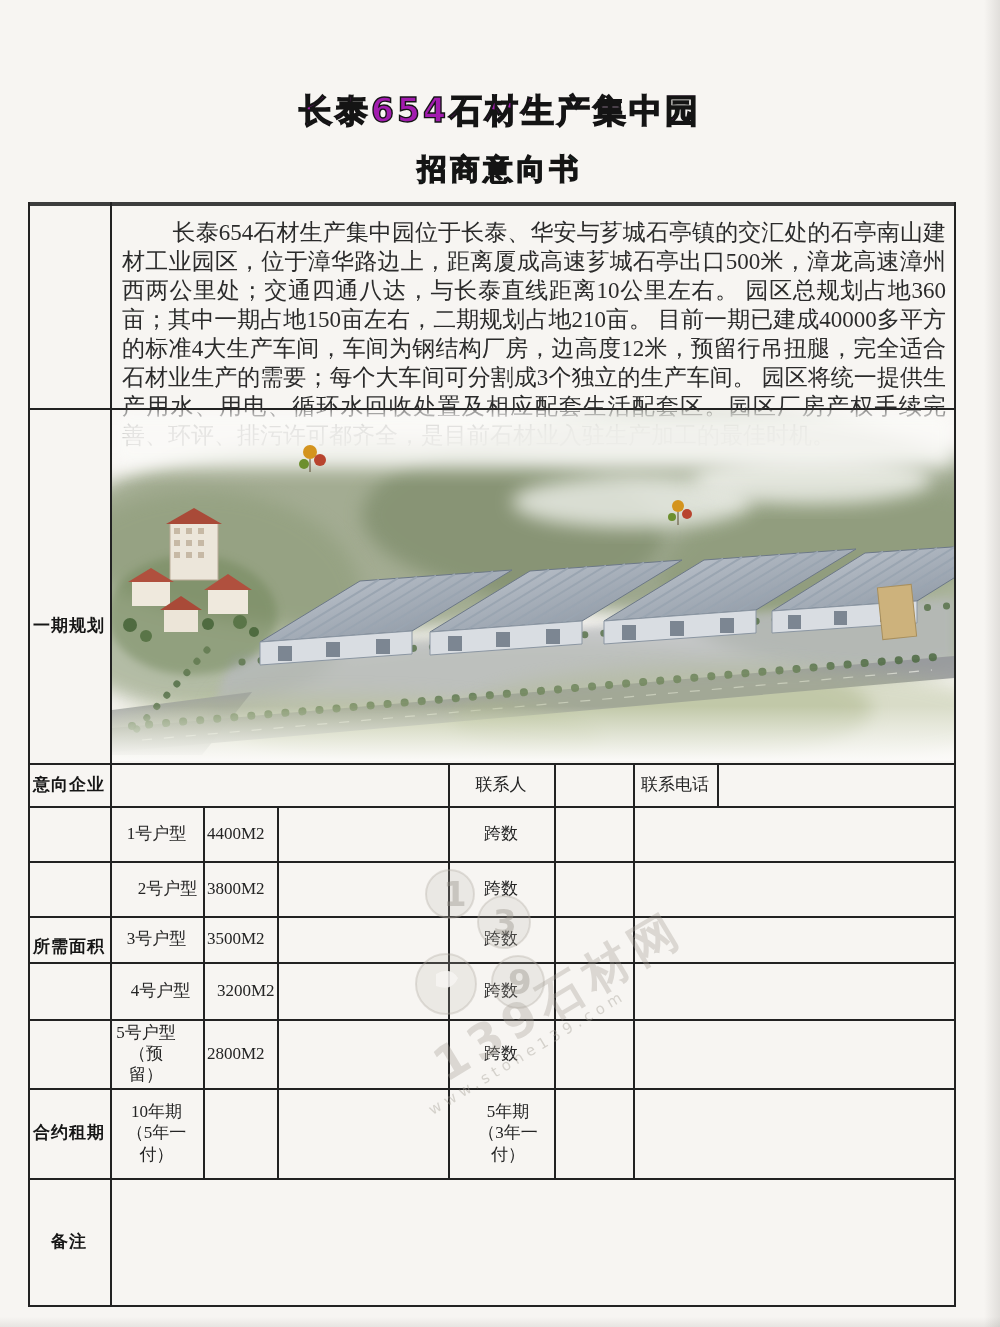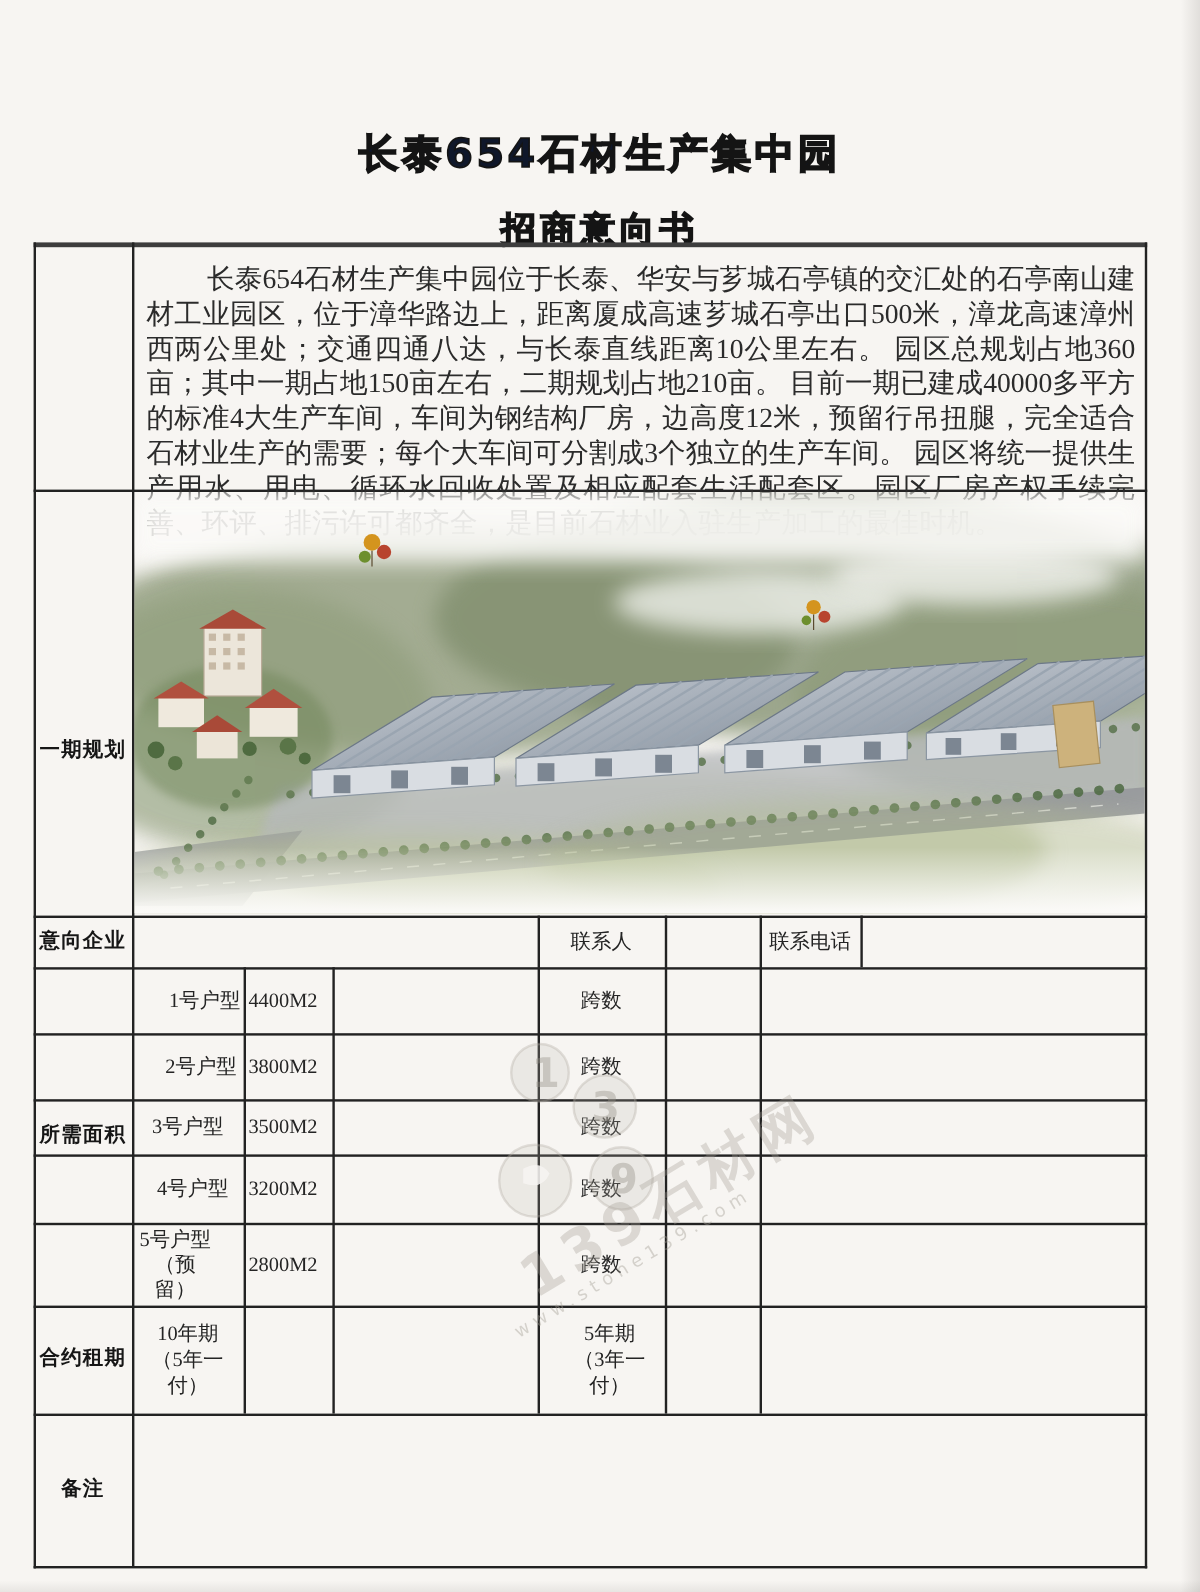--- a/index.html
+++ b/index.html
@@ -7,28 +7,28 @@
     position:relative;width:1000px;height:1327px;margin:0 auto;
     background:#f7f5f2;overflow:hidden;
     font-family:"Liberation Serif","DejaVu Serif",serif;color:#222;
   }
   .edge-right{position:absolute;right:0;top:0;width:16px;height:100%;
     background:linear-gradient(to right,rgba(0,0,0,0),rgba(90,85,80,.14));}
   .edge-bottom{position:absolute;left:0;bottom:0;width:100%;height:10px;
     background:linear-gradient(to bottom,rgba(0,0,0,0),rgba(90,85,80,.10));}
 
   .doc-title{
-    position:absolute;top:106px;left:0;width:100%;text-align:center;
+    position:absolute;top:89px;left:0;width:100%;text-align:center;
     font-family:"DejaVu Sans","Liberation Sans",sans-serif;font-weight:bold;
-    font-size:33px;letter-spacing:3px;color:#0f172a;-webkit-text-stroke:1.4px #141414;
+    font-size:33px;letter-spacing:3px;color:#a21caf;-webkit-text-stroke:1.4px #141414;
   }
   .doc-subtitle{
     position:absolute;top:150px;left:0;width:100%;text-align:center;
     font-family:"DejaVu Sans","Liberation Sans",sans-serif;font-weight:bold;
-    font-size:29px;letter-spacing:4px;color:#0f766e;margin-top:22px;-webkit-text-stroke:1.3px #141414;
+    font-size:29px;letter-spacing:4px;color:#0f766e;-webkit-text-stroke:1.3px #141414;
   }
 
   .tbl{position:absolute;left:28px;top:202px;width:928px;height:1105px;}
   .hline{position:absolute;height:2px;background:#222;left:0;width:928px;}
   .vline{position:absolute;width:2px;background:#222;}
   .cell{position:absolute;display:flex;align-items:center;justify-content:center;
     font-size:17px;color:#242424;line-height:1.25;text-align:center;}
   .hd{font-family:"DejaVu Sans","Liberation Sans",sans-serif;font-weight:bold;
     font-size:17px;color:#161616;letter-spacing:1px;}
   .overview-text{
@@ -257,34 +257,34 @@
 
     <div class="cell hd" style="left:0;top:561px;width:82px;height:43px;">意向企业</div>
     <div class="cell" style="left:82px;top:561px;width:338px;height:43px;"></div>
     <div class="cell" style="left:420px;top:561px;width:106px;height:43px;">联系人</div>
     <div class="cell" style="left:526px;top:561px;width:79px;height:43px;"></div>
     <div class="cell" style="left:605px;top:561px;width:84px;height:43px;">联系电话</div>
     <div class="cell" style="left:689px;top:561px;width:237px;height:43px;"></div>
 
     <div class="cell hd" style="left:0;top:604px;width:82px;height:282px;">所需面积</div>
 
-    <div class="cell" style="left:82px;top:604px;width:93px;height:55px;padding-left:14px;">1号户型</div>
+    <div class="cell" style="left:82px;top:604px;width:93px;height:55px;">1号户型</div>
     <div class="cell" style="left:175px;top:604px;width:74px;height:55px;justify-content:flex-start;padding-left:4px;box-sizing:border-box;">4400M2</div>
     <div class="cell" style="left:420px;top:604px;width:106px;height:55px;">跨数</div>
 
     <div class="cell" style="left:82px;top:659px;width:115px;height:55px;">2号户型</div>
     <div class="cell" style="left:175px;top:659px;width:74px;height:55px;justify-content:flex-start;padding-left:4px;box-sizing:border-box;">3800M2</div>
     <div class="cell" style="left:420px;top:659px;width:106px;height:55px;">跨数</div>
 
     <div class="cell" style="left:82px;top:714px;width:93px;height:46px;">3号户型</div>
     <div class="cell" style="left:175px;top:714px;width:74px;height:46px;justify-content:flex-start;padding-left:4px;box-sizing:border-box;">3500M2</div>
     <div class="cell" style="left:420px;top:714px;width:106px;height:46px;">跨数</div>
 
     <div class="cell" style="left:82px;top:760px;width:101px;height:57px;">4号户型</div>
-    <div class="cell" style="left:175px;top:760px;width:80px;height:57px;justify-content:flex-start;padding-left:4px;box-sizing:border-box;">3200M2</div>
+    <div class="cell" style="left:175px;top:760px;width:80px;height:57px;justify-content:flex-start;padding-left:14px;box-sizing:border-box;">3200M2</div>
     <div class="cell" style="left:420px;top:760px;width:106px;height:57px;">跨数</div>
 
     <div class="cell" style="left:82px;top:817px;width:72px;height:69px;padding:0 6px;box-sizing:border-box;">5号户型（预留）</div>
     <div class="cell" style="left:175px;top:817px;width:74px;height:69px;justify-content:flex-start;padding-left:4px;box-sizing:border-box;">2800M2</div>
     <div class="cell" style="left:420px;top:817px;width:106px;height:69px;">跨数</div>
 
     <div class="cell hd" style="left:0;top:886px;width:82px;height:90px;">合约租期</div>
     <div class="cell" style="left:82px;top:886px;width:93px;height:90px;">
         <span class="narrow-wrap">10年期（5年一付）</span>
       </div>

